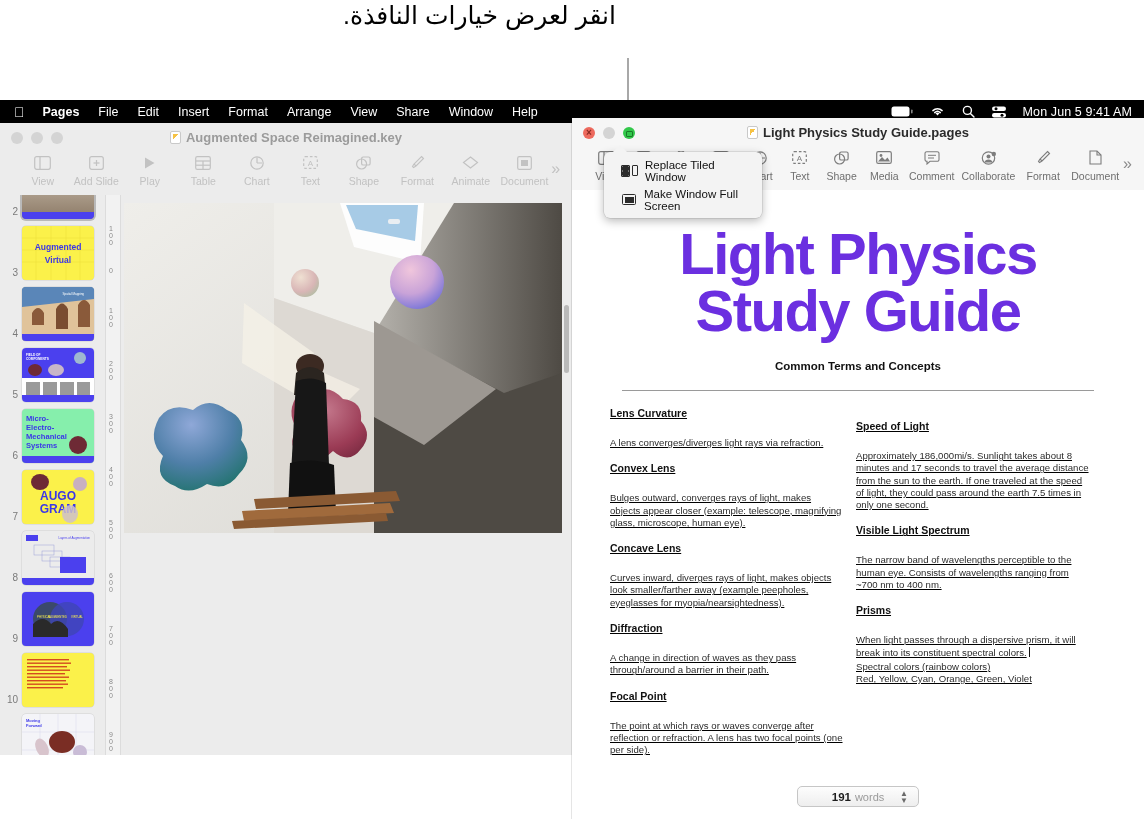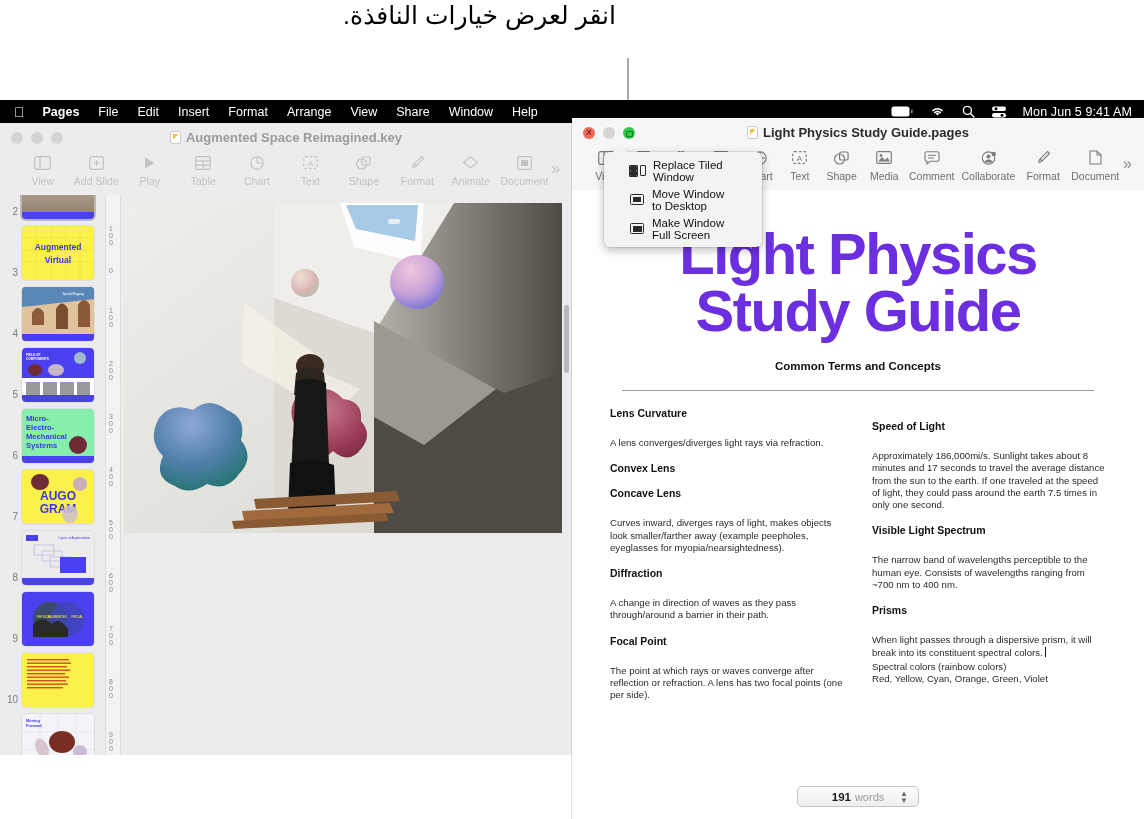--- a/index.html
+++ b/index.html
@@ -103,21 +103,21 @@
   
   #winRight { left:572px; top:118px; width:572px; height:701px; background:#fff;
               box-shadow:-1px 0 0 rgba(0,0,0,.10); }
   .pg-page { position:absolute; left:14px; top:85px; width:544px; height:702px; background:#fff; }
   .pg-title {
     text-align:center; color:#6b2fe0; font-weight:bold; letter-spacing:-1.5px;
     font-size:58px; line-height:57px; padding-top:22px;
   }
   .pg-sub { text-align:center; font-size:11.5px; font-weight:bold; color:#111; margin-top:21px; }
   .pg-rule { height:1px; background:#9a9a9a; margin:18px 36px 0 36px; }
-  .pg-cols { display:flex; gap:28px; padding:16px 24px 0 24px; }
+  .pg-cols { display:flex; gap:12px; padding:16px 24px 0 24px;text-decoration:underline; }
   .pg-col { width:234px; }
   .pg-col.right { padding-top:13px; }
   .term { font-size:10.5px; font-weight:bold; color:#111; margin-top:13px; }
   .term:first-child { margin-top:0; }
   .def { font-size:9.6px; line-height:12.3px; color:#2b2b2b; margin-top:18px; }
   .caret { display:inline-block; width:1px; height:10px; background:#111; vertical-align:-1px; margin-left:2px; }
 
   .wordcount {
     position:absolute; left:50%; transform:translateX(-50%); bottom:12px;
     width:122px; height:21px; border-radius:5px;
@@ -126,21 +126,21 @@
     font-size:11px; color:#9a9a9a;
   }
   .wordcount b { color:#1d1d1d; font-size:11.5px; }
   .wc-step { position:absolute; right:10px; font-size:8px; color:#6a6a6a; line-height:7px; text-align:center; }
 
   
   .popup {
     position:absolute; left:604px; top:152px; width:158px;
     background:#f3f3f3; border-radius:6px;
     box-shadow:0 3px 10px rgba(0,0,0,.28), 0 0 0 .5px rgba(0,0,0,.14);
-    padding:4px 16px; z-index:40;
+    padding:4px 8px; z-index:40;
   }
   .popup-arrow {
     position:absolute; left:612px; top:145px; width:0;height:0;
     border-left:8px solid transparent; border-right:8px solid transparent;
     border-bottom:8px solid #f3f3f3; z-index:41;
   }
   .popup-item { display:flex; align-items:center; gap:8px; padding:2.5px 10px; font-size:11.5px; color:#111; }
   .pi-ico { width:15px; height:13px; display:flex; align-items:center; justify-content:center; }
   .mini-win { width:14px;height:11px;border:1.3px solid #2b2b2b;border-radius:1.5px;position:relative;}
   .mini-win i{position:absolute;left:2px;top:2px;right:2px;bottom:2px;background:#2b2b2b;}
@@ -696,20 +696,21 @@
         <div>Study Guide</div>
       </div>
       <div class="pg-sub">Common Terms and Concepts</div>
       <div class="pg-rule"></div>
 
       <div class="pg-cols">
         <div class="pg-col">
           <div class="term">Lens Curvature</div>
           <div class="def">A lens converges/diverges light rays via refraction.</div>
           <div class="term">Convex Lens</div>
+          <div class="def">Bulges outward, converges rays of light, makes objects appear closer (example: telescope, magnifying glass, microscope, human eye).</div>
           <div class="term">Concave Lens</div>
           <div class="def">Curves inward, diverges rays of light, makes objects look smaller/farther away (example peepholes, eyeglasses for myopia/nearsightedness).</div>
           <div class="term">Diffraction</div>
           <div class="def">A change in direction of waves as they pass through/around a barrier in their path.</div>
           <div class="term">Focal Point</div>
           <div class="def">The point at which rays or waves converge after reflection or refraction. A lens has two focal points (one per side).</div>
         </div>
         <div class="pg-col right">
           <div class="term">Speed of Light</div>
           <div class="def">Approximately 186,000mi/s. Sunlight takes about 8 minutes and 17 seconds to travel the average distance from the sun to the earth. If one traveled at the speed of light, they could pass around the earth 7.5 times in only one second.</div>
@@ -739,28 +740,20 @@
               <span class="a"></span>
               <span class="a"></span>
             </span>
           <span class="b" style="height:11.5px;width:6px;"></span>
         </span>
       </span>
       <span>Replace Tiled Window</span>
     </div>
     <div class="popup-item">
       <span class="pi-ico">
-          <span class="mini-win">
-            <i></i>
-          </span>
-        </span>
-      <span>Move Window to Desktop</span>
-    </div>
-    <div class="popup-item">
-      <span class="pi-ico">
           <span class="mini-win filled">
             <i></i>
           </span>
         </span>
       <span>Make Window Full Screen</span>
     </div>
   </div>
 
 </div>
 

